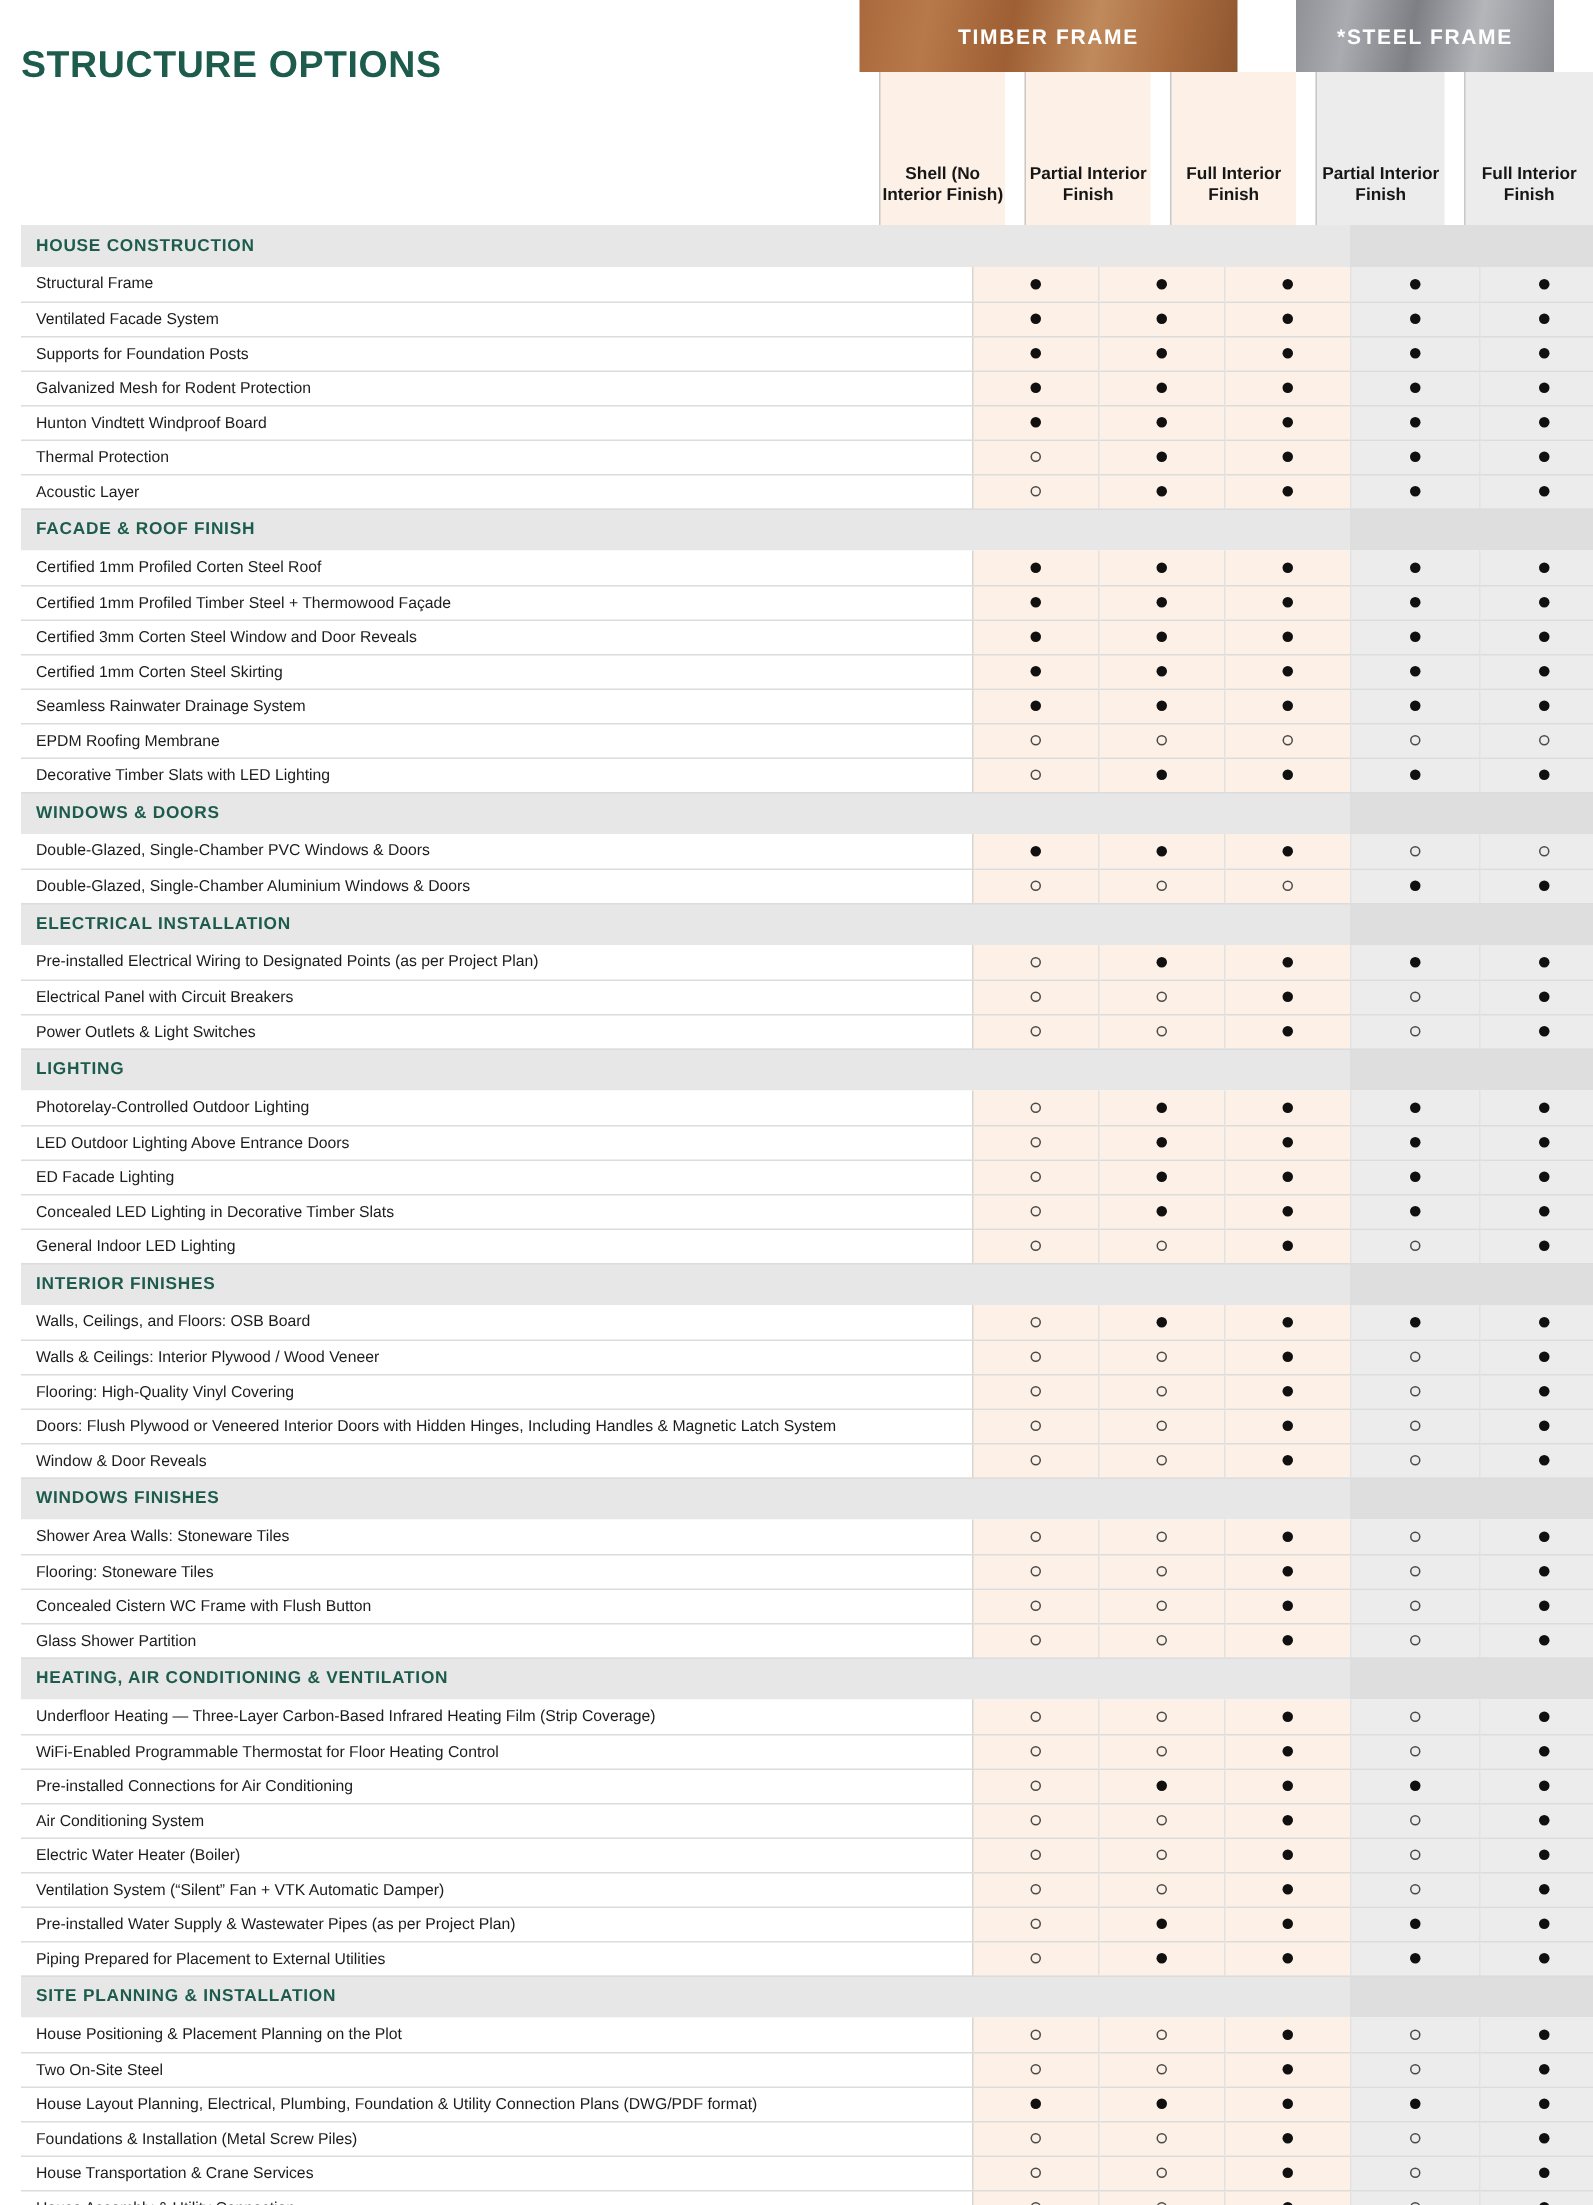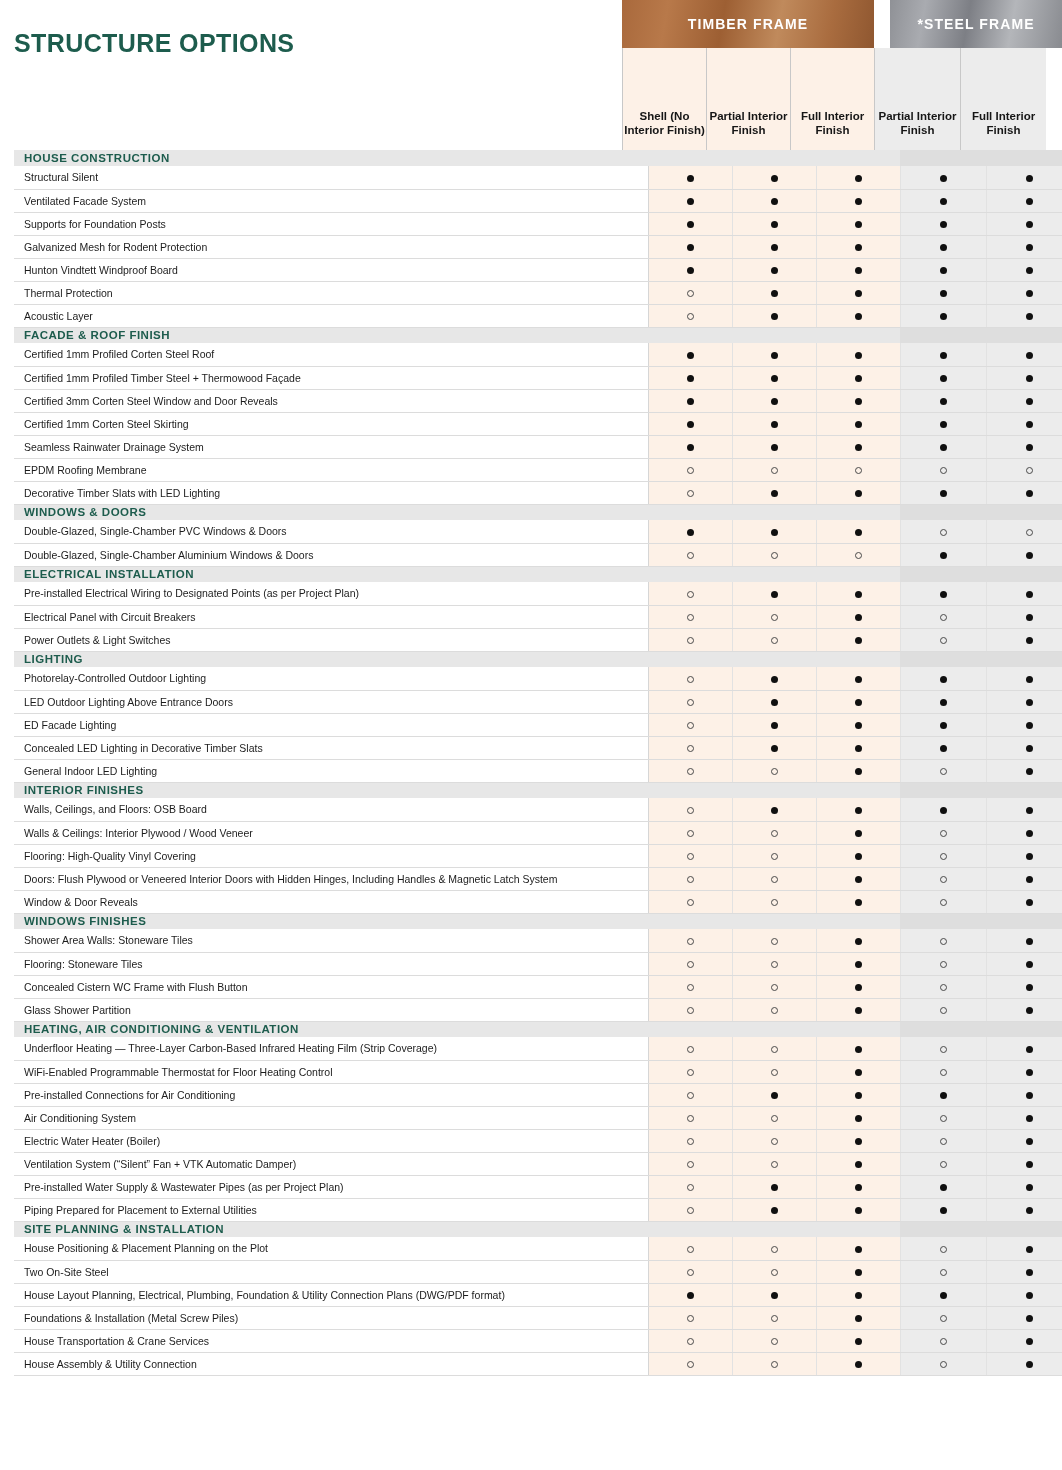--- a/index.html
+++ b/index.html
@@ -61,37 +61,37 @@
     font-weight: bold;
     letter-spacing: 1.1px;
   }
   .grp-timber .grp-banner {
     width: 252px;
     background: linear-gradient(100deg,#a9693c 0%,#b8794a 18%,#9d5f33 40%,#c08a5c 62%,#a96c3f 82%,#8f5730 100%);
   }
   .grp-steel .grp-banner {
     width: 172px;
     background: linear-gradient(100deg,#8f9196 0%,#a9abb0 20%,#7d7f85 45%,#b4b6ba 70%,#898b90 100%);
-    margin-left: 16px;
   }
   .grp-cols {
     display: flex;
     flex: 1;
   }
   .hcol {
     display: flex;
     align-items: flex-end;
     justify-content: center;
     text-align: center;
     font-size: 11.5px;
     font-weight: bold;
     color: #161616;
     line-height: 1.28;
     padding-bottom: 12px;
     border-left: 1px solid #c8c8c8;
+    margin-left: 13px;
   }
   .grp-timber .hcol { width: 84px; }
   .grp-steel .hcol { width: 86px; }
   .grp-timber .hcol:first-child { border-left: 1px solid #c8c8c8; }
 
   
   table.matrix {
     width: 1048px;
     margin-left: 14px;
     border-collapse: collapse;
@@ -99,21 +99,21 @@
   }
   table.matrix col.c-label { width: 634px; }
   table.matrix col.c-t1,
   table.matrix col.c-t2,
   table.matrix col.c-t3 { width: 84px; }
   table.matrix col.c-s1,
   table.matrix col.c-s2 { width: 86px; }
 
   tr.section td {
     background: #e7e7e7;
-    height: 16px;
+    height: 28px;
     padding: 0 0 0 10px;
     font-size: 11.5px;
     font-weight: bold;
     letter-spacing: 0.5px;
     color: #1d5c4d;
     border: none;
   }
   tr.section td.sec-pad { background: #e7e7e7; }
   tr.section td.sec-pad.steel { background: #dedede; }
 
@@ -186,21 +186,21 @@
     <tbody id="matrix-body">
         <tr class="section">
           <td>HOUSE CONSTRUCTION</td>
           <td class="sec-pad"></td>
           <td class="sec-pad"></td>
           <td class="sec-pad"></td>
           <td class="sec-pad steel"></td>
           <td class="sec-pad steel"></td>
         </tr>
         <tr class="item">
-          <td class="label">Structural Silent</td>
+          <td class="label">Structural Frame</td>
           <td class="dot t-col"><span class="mark full"></span></td>
           <td class="dot t-col"><span class="mark full"></span></td>
           <td class="dot t-col"><span class="mark full"></span></td>
           <td class="dot s-col"><span class="mark full"></span></td>
           <td class="dot s-col"><span class="mark full"></span></td>
         </tr>
         <tr class="item">
           <td class="label">Ventilated Facade System</td>
           <td class="dot t-col"><span class="mark full"></span></td>
           <td class="dot t-col"><span class="mark full"></span></td>

